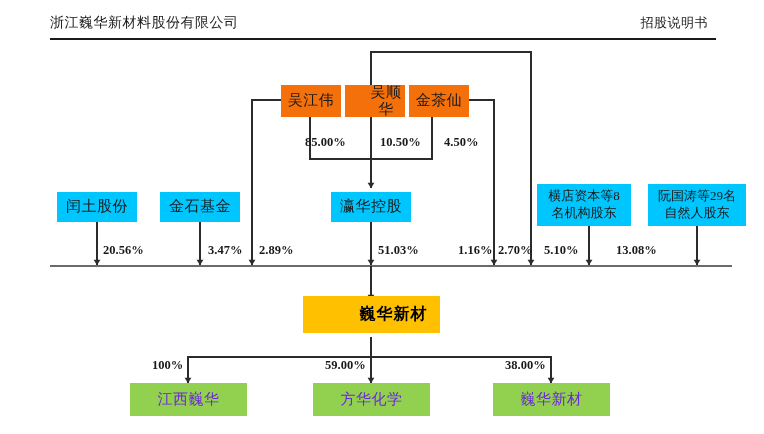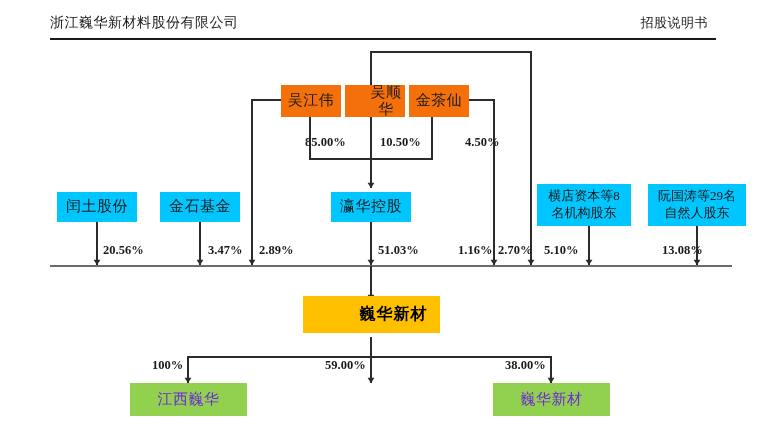--- a/index.html
+++ b/index.html
@@ -137,41 +137,42 @@
       <path d="M371,337 L371,357 L551,357 L551,383" marker-end="url(#arrowDown)"></path>
     </g>
   </svg>
 
   <div class="node orange" style="left:281px; top:85px; width:60px; height:32px;">吴江伟</div>
   <div class="node orange" style="left:345px; top:85px; width:60px; height:32px;padding-left:22px;">吴顺华</div>
   <div class="node orange" style="left:409px; top:85px; width:60px; height:32px;">金茶仙</div>
 
   <div class="pct" style="left:305px; top:135px;">85.00%</div>
   <div class="pct" style="left:380px; top:135px;">10.50%</div>
-  <div class="pct" style="left:444px; top:135px;margin-left:21px;">4.50%</div>
+  <div class="pct" style="left:444px; top:135px;">4.50%</div>
 
   <div class="node cyan" style="left:57px; top:192px; width:80px; height:30px;">闰土股份</div>
   <div class="node cyan" style="left:160px; top:192px; width:80px; height:30px;">金石基金</div>
   <div class="node cyan" style="left:331px; top:192px; width:80px; height:30px;">瀛华控股</div>
   <div class="node cyan twoline" style="left:537px; top:184px; width:94px; height:42px;">横店资本等8
 名机构股东</div>
   <div class="node cyan twoline" style="left:648px; top:184px; width:98px; height:42px;">阮国涛等29名
 自然人股东</div>
 
   <div class="pct" style="left:103px; top:243px;">20.56%</div>
   <div class="pct" style="left:208px; top:243px;">3.47%</div>
   <div class="pct" style="left:259px; top:243px;">2.89%</div>
   <div class="pct" style="left:378px; top:243px;">51.03%</div>
   <div class="pct" style="left:458px; top:243px;">1.16%</div>
   <div class="pct" style="left:498px; top:243px;">2.70%</div>
   <div class="pct" style="left:544px; top:243px;">5.10%</div>
-  <div class="pct" style="left:662px; top:243px;">13.08%</div>
+  <div class="pct" style="left:616px; top:243px;">13.08%</div>
 
   <div class="node gold" style="left:303px; top:296px; width:137px; height:37px;padding-left:44px;">巍华新材</div>
 
   <div class="pct" style="left:152px; top:358px;">100%</div>
   <div class="pct" style="left:325px; top:358px;">59.00%</div>
   <div class="pct" style="left:505px; top:358px;">38.00%</div>
 
   <div class="node green" style="left:130px; top:383px; width:117px; height:33px;">江西巍华</div>
+  <div class="node green" style="left:313px; top:383px; width:117px; height:33px;">方华化学</div>
   <div class="node green" style="left:493px; top:383px; width:117px; height:33px;">巍华新材</div>
 
 </div>
 
 </body></html>

